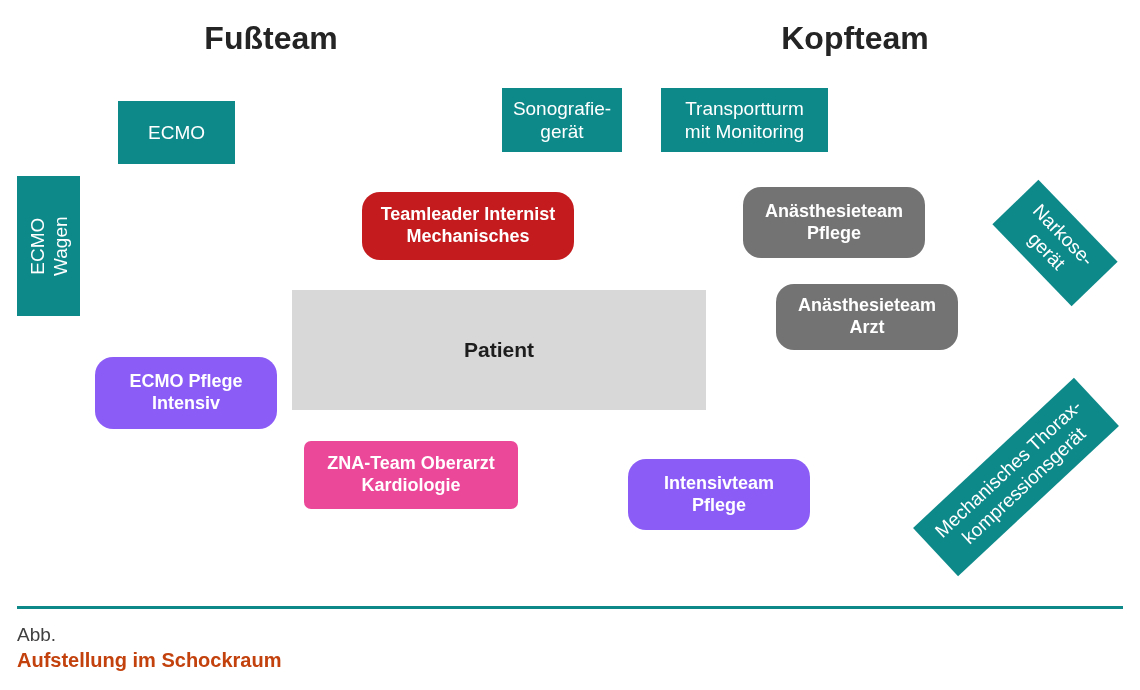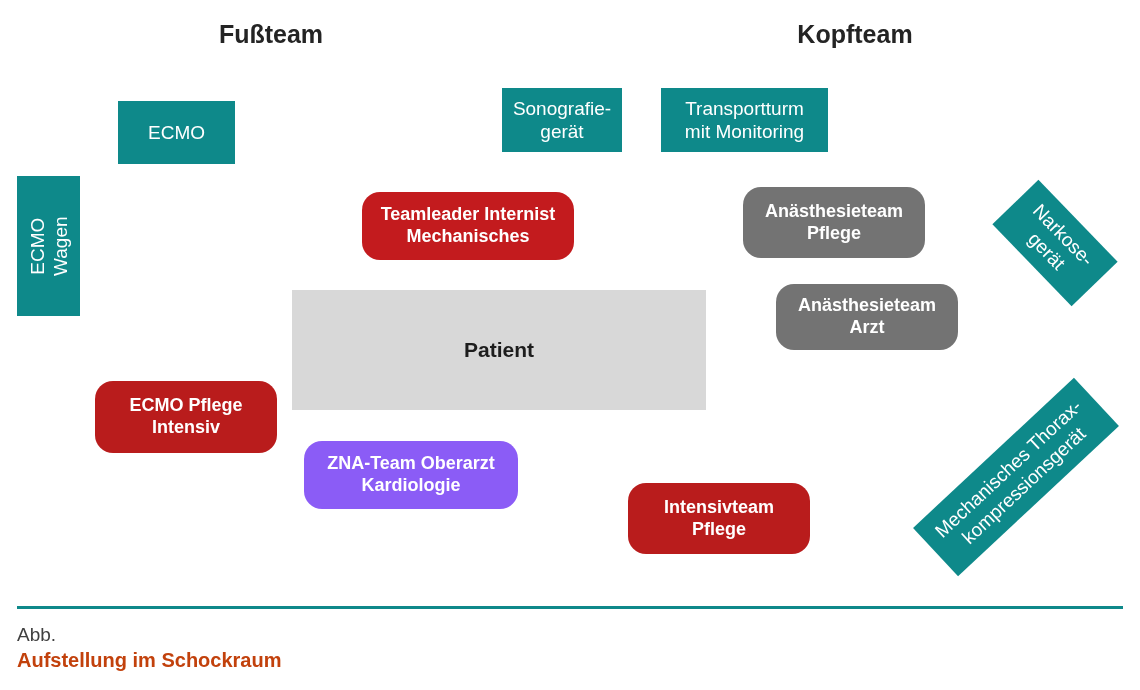--- a/index.html
+++ b/index.html
@@ -8,21 +8,21 @@
     width: 1140px;
     height: 690px;
     background: #ffffff;
     font-family: "Liberation Sans", sans-serif;
     overflow: hidden;
   }
   .zone-title {
     position: absolute;
     width: 220px;
     text-align: center;
-    font-size: 25px;
+    font-size: 32px;
     font-weight: 700;
     color: #242424;
   }
   .box {
     position: absolute;
     display: flex;
     align-items: center;
     justify-content: center;
     text-align: center;
     color: #ffffff;
@@ -34,22 +34,22 @@
     font-size: 19px;
     font-weight: 400;
   }
   .team {
     border-radius: 18px;
     font-size: 18px;
     font-weight: 700;
   }
   .c-red    { background: #C31B1E; }
   .c-tealL  { background: #737373; }
-  .c-purple { background: #b91c1c; margin-top: 24px; }
-  .c-yellow { background: #8b5cf6; }
+  .c-purple { background: #8b5cf6; }
+  .c-yellow { background: #ec4899; border-radius: 7px; }
   .patient {
     background: #D8D8D8;
     color: #1d1d1d;
     font-size: 21px;
     font-weight: 700;
   }
   .rot46  { transform: rotate(46deg); }
   .rotm43 { transform: rotate(-43deg); }
   .vert .lbl { transform: rotate(-90deg); transform-origin: center center; }
   .rule {

